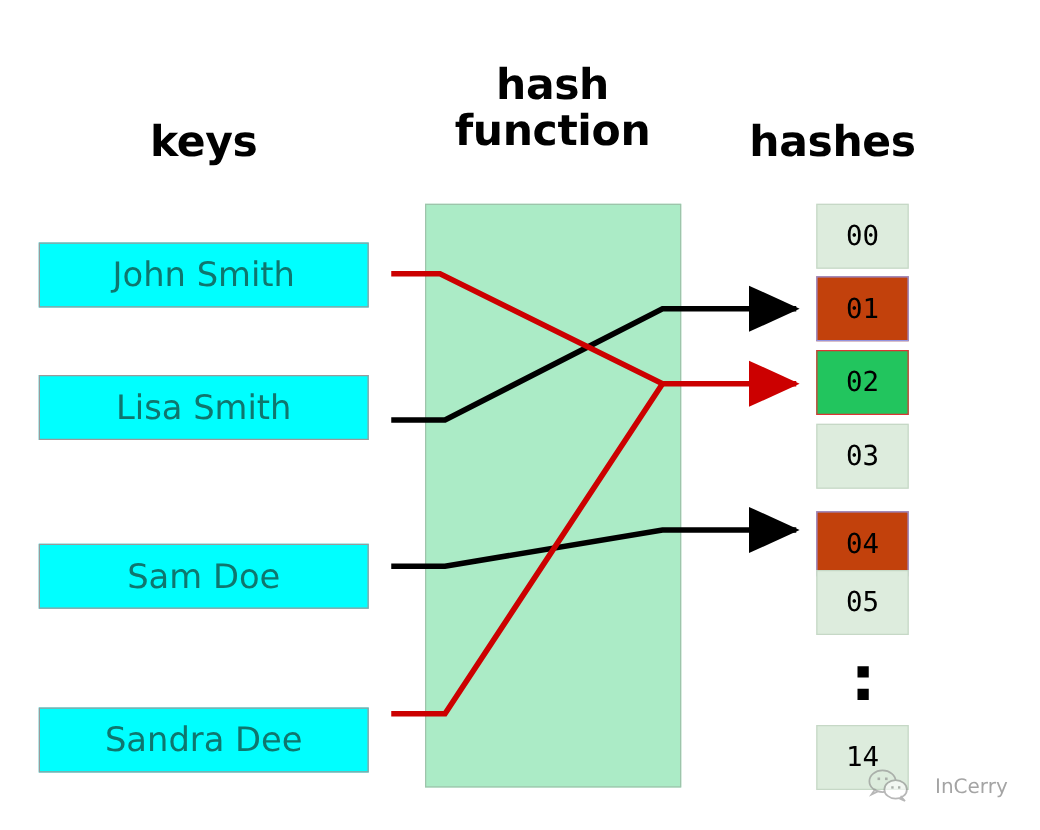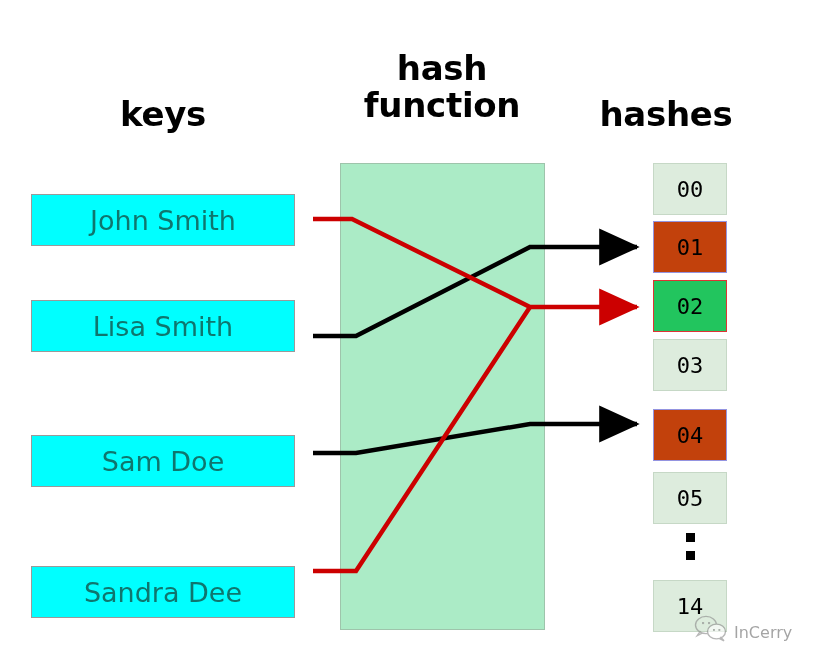--- a/index.html
+++ b/index.html
@@ -105,21 +105,21 @@
   .bucket.collision {
     background: #22c55e;
     border: 1px solid #dd3434;
   }
 
   #bucket-0 { top: 163px; }
   #bucket-1 { top: 221px; }
   #bucket-2 { top: 280px; }
   #bucket-3 { top: 339px; }
   #bucket-4 { top: 397px; margin-top: 12px; }
-  #bucket-5 { top: 472px; }
+  #bucket-5 { top: 456px; }
   #bucket-6 { top: 580px; }
 
   
   #ellipsis {
     position: absolute;
     left: 653px;
     top: 524px;
     width: 74px;
     height: 44px;
     display: flex;
@@ -133,22 +133,22 @@
     height: 9px;
     background: #000000;
   }
 
   
   #watermark {
     position: absolute;
     left: 694px;
     top: 614px;
     display: flex;
-    align-items: flex-end;
-    gap: 6px;
+    align-items: center;
+    gap: 20px;
     opacity: 0.62;
   }
   #watermark .wm-label {
     font-size: 16px;
     color: #6e6e6e;
     font-family: "DejaVu Sans", sans-serif;
     white-space: nowrap;
   }
 </style>
 </head>

